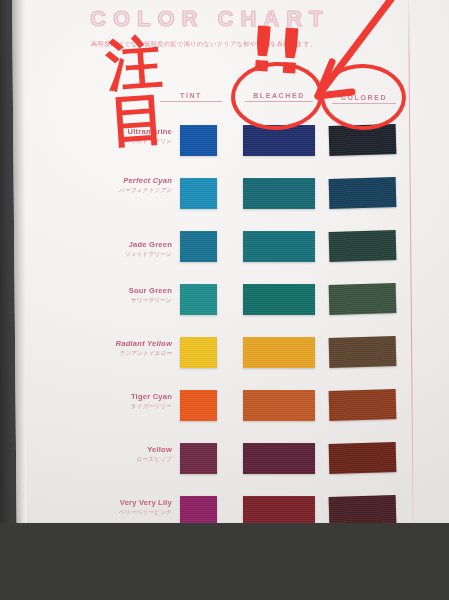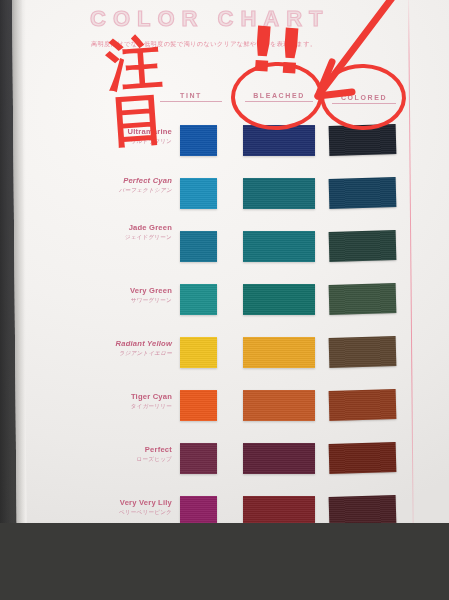--- a/index.html
+++ b/index.html
@@ -151,50 +151,50 @@
       <div class="sw" title="Ultramarine / tint #1356a8" style="left: 180px; top: 125px; width: 37px; height: 31px; background: rgb(19, 86, 168);"></div>
       <div class="sw" title="Ultramarine / bleached #20306d" style="left: 243px; top: 125px; width: 72px; height: 31px; background: rgb(32, 48, 109);"></div>
       <div class="sw" title="Ultramarine / colored #1d222c" style="left: 329px; top: 125px; width: 67px; height: 30px; background: rgb(29, 34, 44); transform: rotate(-1.6deg);"></div>
       <div class="row-label" style="left: 60px; top: 176px; width: 112px; font-style: italic;">
         <span class="en">Perfect Cyan</span>
         <span class="jp">パーフェクトシアン</span>
       </div>
       <div class="sw" title="Perfect Cyan / tint #1e8fbb" style="left: 180px; top: 178px; width: 37px; height: 31px; background: rgb(30, 143, 187);"></div>
       <div class="sw" title="Perfect Cyan / bleached #186a74" style="left: 243px; top: 178px; width: 72px; height: 31px; background: rgb(24, 106, 116);"></div>
       <div class="sw" title="Perfect Cyan / colored #16405c" style="left: 329px; top: 178px; width: 67px; height: 30px; background: rgb(22, 64, 92); transform: rotate(-1.6deg);"></div>
-      <div class="row-label" style="left: 60px; top: 223px; width: 112px;">
+      <div class="row-label" style="left: 60px; top: 240px; width: 112px;">
         <span class="en">Jade Green</span>
         <span class="jp">ジェイドグリーン</span>
       </div>
       <div class="sw" title="Jade Green / tint #197392" style="left: 180px; top: 231px; width: 37px; height: 31px; background: rgb(25, 115, 146);"></div>
       <div class="sw" title="Jade Green / bleached #17727a" style="left: 243px; top: 231px; width: 72px; height: 31px; background: rgb(23, 114, 122);"></div>
       <div class="sw" title="Jade Green / colored #26413b" style="left: 329px; top: 231px; width: 67px; height: 30px; background: rgb(38, 65, 59); transform: rotate(-1.6deg);"></div>
       <div class="row-label" style="left: 60px; top: 286px; width: 112px;">
-        <span class="en">Very Green</span>
+        <span class="en">Sour Green</span>
         <span class="jp">サワーグリーン</span>
       </div>
       <div class="sw" title="Sour Green / tint #1f8f8d" style="left: 180px; top: 284px; width: 37px; height: 31px; background: rgb(31, 143, 141);"></div>
       <div class="sw" title="Sour Green / bleached #157069" style="left: 243px; top: 284px; width: 72px; height: 31px; background: rgb(21, 112, 105);"></div>
       <div class="sw" title="Sour Green / colored #3c5440" style="left: 329px; top: 284px; width: 67px; height: 30px; background: rgb(60, 84, 64); transform: rotate(-1.6deg);"></div>
       <div class="row-label" style="left: 60px; top: 339px; width: 112px; font-style: italic;">
         <span class="en">Radiant Yellow</span>
         <span class="jp">ラジアントイエロー</span>
       </div>
       <div class="sw" title="Radiant Yellow / tint #f0c222" style="left: 180px; top: 337px; width: 37px; height: 31px; background: rgb(240, 194, 34);"></div>
       <div class="sw" title="Radiant Yellow / bleached #e8a527" style="left: 243px; top: 337px; width: 72px; height: 31px; background: rgb(232, 165, 39);"></div>
       <div class="sw" title="Radiant Yellow / colored #5d4631" style="left: 329px; top: 337px; width: 67px; height: 30px; background: rgb(93, 70, 49); transform: rotate(-1.6deg);"></div>
       <div class="row-label" style="left: 60px; top: 392px; width: 112px;">
         <span class="en">Tiger Cyan</span>
         <span class="jp">タイガーリリー</span>
       </div>
       <div class="sw" title="Tiger Lily / tint #ea5a1e" style="left: 180px; top: 390px; width: 37px; height: 31px; background: rgb(234, 90, 30);"></div>
       <div class="sw" title="Tiger Lily / bleached #c25a27" style="left: 243px; top: 390px; width: 72px; height: 31px; background: rgb(194, 90, 39);"></div>
       <div class="sw" title="Tiger Lily / colored #8d3c1f" style="left: 329px; top: 390px; width: 67px; height: 30px; background: rgb(141, 60, 31); transform: rotate(-1.6deg);"></div>
       <div class="row-label" style="left: 60px; top: 445px; width: 112px;">
-        <span class="en">Perfect</span>
+        <span class="en">Yellow</span>
         <span class="jp">ローズヒップ</span>
       </div>
       <div class="sw" title="Rosehip / tint #6e2a46" style="left: 180px; top: 443px; width: 37px; height: 31px; background: rgb(110, 42, 70);"></div>
       <div class="sw" title="Rosehip / bleached #5d2238" style="left: 243px; top: 443px; width: 72px; height: 31px; background: rgb(93, 34, 56);"></div>
       <div class="sw" title="Rosehip / colored #6a2418" style="left: 329px; top: 443px; width: 67px; height: 30px; background: rgb(106, 36, 24); transform: rotate(-1.6deg);"></div>
       <div class="row-label" style="left: 60px; top: 498px; width: 112px;">
         <span class="en">Very Very Lily</span>
         <span class="jp">ベリーベリーピンク</span>
       </div>
       <div class="sw" title="Very Very Pink / tint #8e2063" style="left: 180px; top: 496px; width: 37px; height: 31px; background: rgb(142, 32, 99);"></div>

